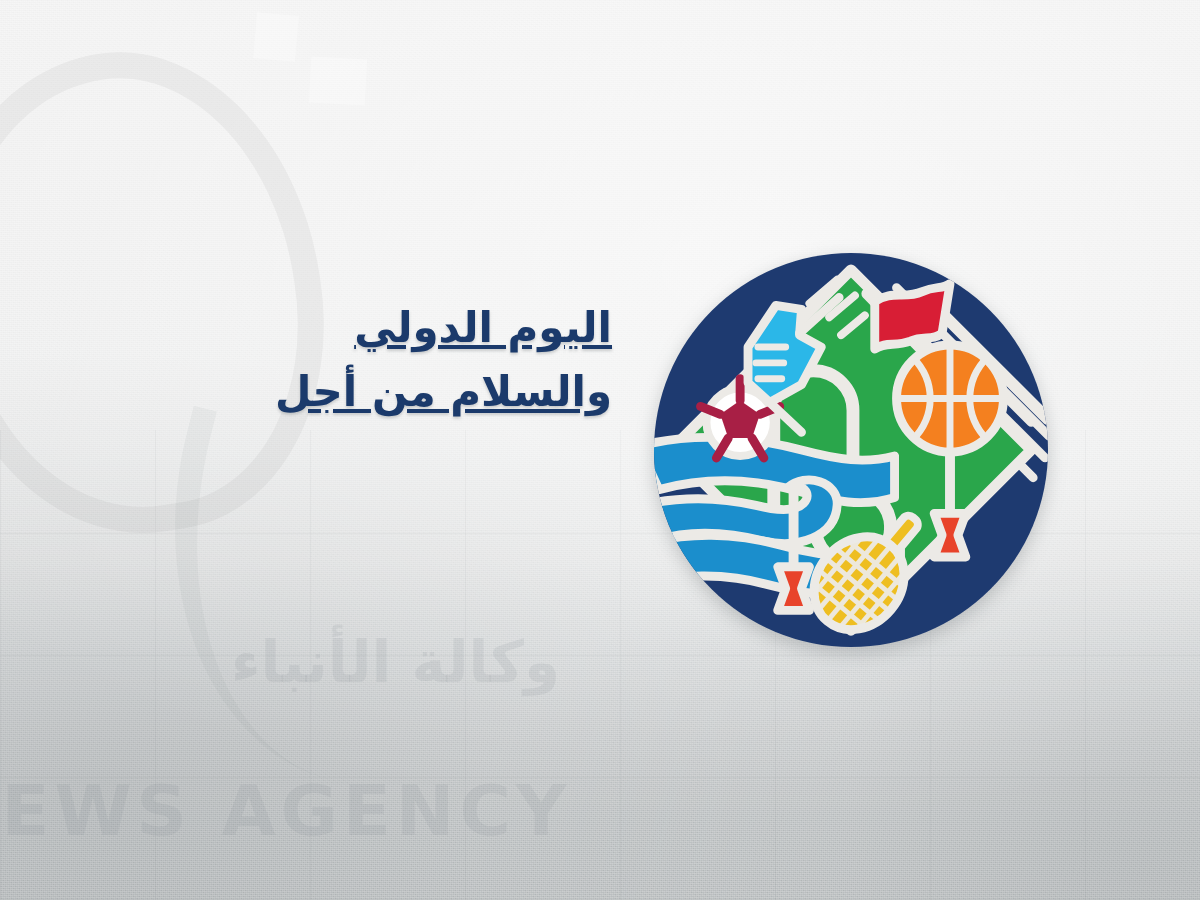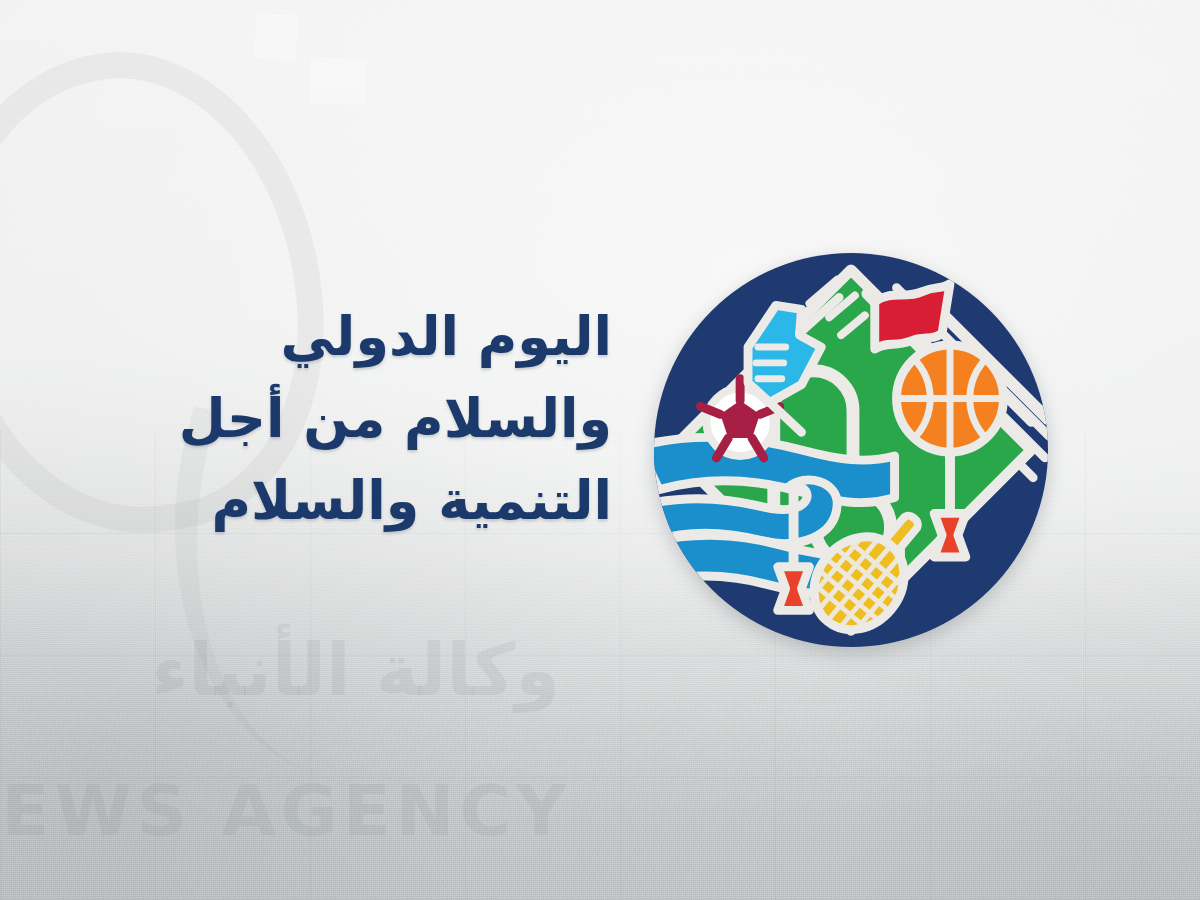--- a/index.html
+++ b/index.html
@@ -89,21 +89,21 @@
   .wm-dot-a { left: 255px; top: 14px; width: 42px; height: 46px; transform: rotate(5deg); }
   .wm-dot-b { left: 310px; top: 58px; width: 56px; height: 46px; transform: rotate(3deg); }
 
   
   .wm-text-ar {
     position: absolute;
     left: 0; width: 560px;
     top: 628px;
     text-align: right;
     direction: rtl;
-    font-size: 72px;
+    font-size: 58px;
     font-weight: bold;
     color: rgba(118,124,128,.115);
     letter-spacing: 1px;
     white-space: nowrap;
   }
   .wm-text-en {
     position: absolute;
     left: -62px; width: 620px;
     top: 770px;
     text-align: left;
@@ -117,24 +117,25 @@
   
   .headline {
     position: absolute;
     right: 588px;
     top: 296px;
     width: 470px;
     direction: rtl;
     text-align: right;
     color: #1b3a6b;
     font-weight: bold;
-    font-size: 54px;
+    font-size: 42px;
     line-height: 1.52;
     letter-spacing: 0px;
     text-shadow: 0 2px 3px rgba(120,126,130,.35);
+    text-decoration: underline;
   }
   .headline .ln { display: block; white-space: nowrap; }
 
   
   .emblem {
     position: absolute;
     left: 653px;
     top: 252px;
     width: 396px;
     height: 396px;
@@ -156,21 +157,20 @@
   <div class="wm-drop-tail"></div>
   <div class="wm-dot-a"></div>
   <div class="wm-dot-b"></div>
 
   <div class="wm-text-ar">وكالة الأنباء</div>
   <div class="wm-text-en">NEWS AGENCY</div>
 
   <div class="headline">
     <span class="ln">اليوم الدولي</span>
     <span class="ln">والسلام من أجل</span>
-    <span class="ln">التنمية والسلام</span>
   </div>
 
   <div class="emblem">
     <svg viewBox="0 0 400 400" xmlns="http://www.w3.org/2000/svg" aria-hidden="true">
       <defs>
         <clipPath id="clipCircle">
           <circle cx="200" cy="200" r="199"></circle>
         </clipPath>
         <clipPath id="clipField">
           <path d="M200 18 L382 200 L200 382 L18 200 Z"></path>

